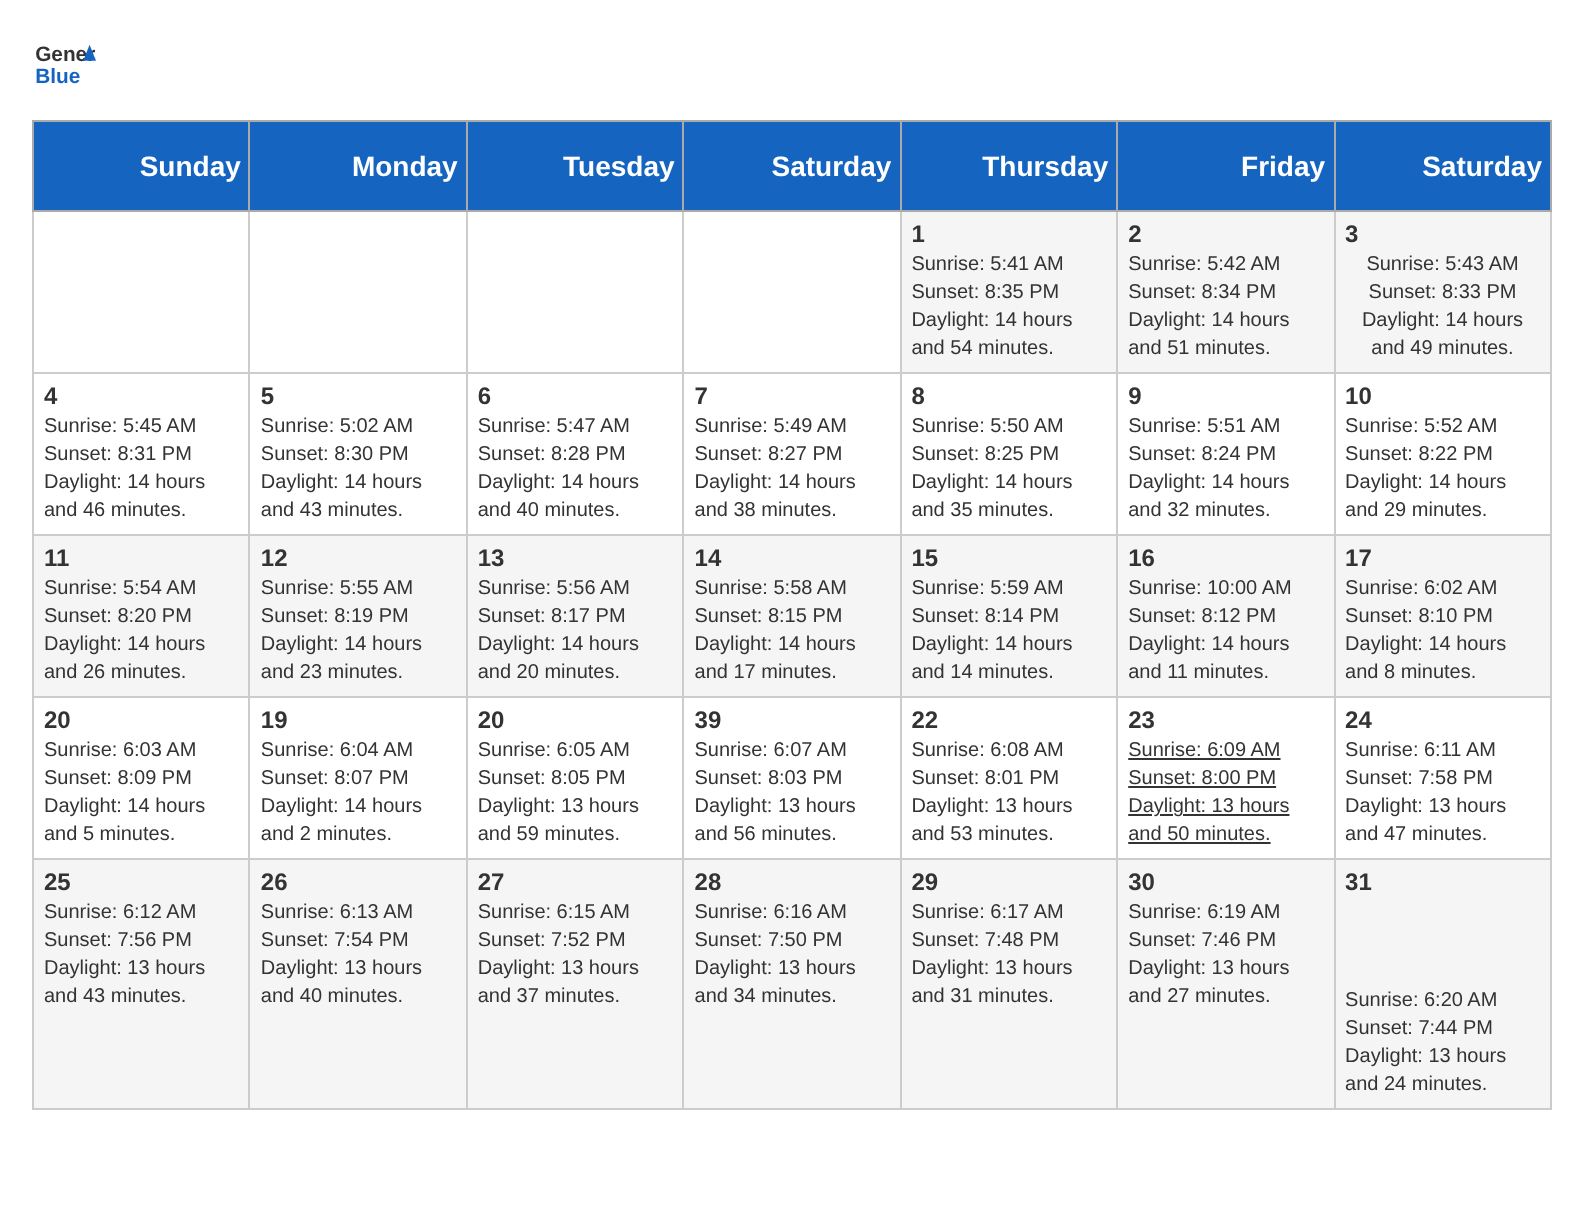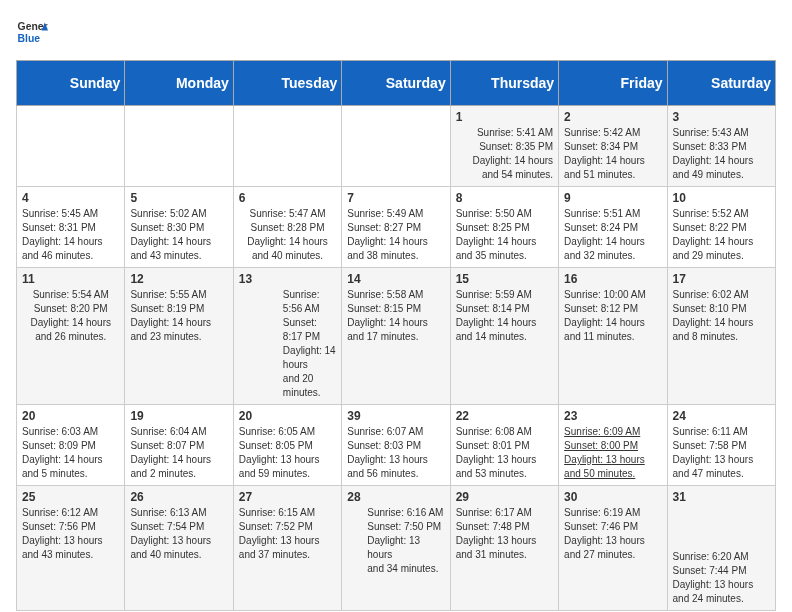--- a/index.html
+++ b/index.html
@@ -113,35 +113,35 @@
       </tr>
   </thead>
   <tbody id="calendar-body">
   <tr>
         <td class="empty-cell"></td>
         <td class="empty-cell"></td>
         <td class="empty-cell"></td>
         <td class="empty-cell"></td>
         <td>
           <span class="day-number">1</span>
-          <div class="cell-info" style="white-space: pre-line; text-align: right;">Sunrise: 5:41 AM
+          <div class="cell-info" style="white-space: pre-line;">Sunrise: 5:41 AM
 Sunset: 8:35 PM
 Daylight: 14 hours
 and 54 minutes.</div>
         </td>
         <td>
           <span class="day-number">2</span>
           <div class="cell-info" style="white-space: pre-line;">Sunrise: 5:42 AM
 Sunset: 8:34 PM
 Daylight: 14 hours
 and 51 minutes.</div>
         </td>
         <td>
           <span class="day-number">3</span>
-          <div class="cell-info" style="white-space: pre-line;">Sunrise: 5:43 AM
+          <div class="cell-info" style="white-space: pre-line; text-align: center;">Sunrise: 5:43 AM
 Sunset: 8:33 PM
 Daylight: 14 hours
 and 49 minutes.</div>
         </td>
       </tr>
       <tr>
         <td>
           <span class="day-number">4</span>
           <div class="cell-info" style="white-space: pre-line;">Sunrise: 5:45 AM
 Sunset: 8:31 PM
@@ -150,21 +150,21 @@
         </td>
         <td>
           <span class="day-number">5</span>
           <div class="cell-info" style="white-space: pre-line;">Sunrise: 5:02 AM
 Sunset: 8:30 PM
 Daylight: 14 hours
 and 43 minutes.</div>
         </td>
         <td>
           <span class="day-number">6</span>
-          <div class="cell-info" style="white-space: pre-line; text-align: center;">Sunrise: 5:47 AM
+          <div class="cell-info" style="white-space: pre-line;">Sunrise: 5:47 AM
 Sunset: 8:28 PM
 Daylight: 14 hours
 and 40 minutes.</div>
         </td>
         <td>
           <span class="day-number">7</span>
           <div class="cell-info" style="white-space: pre-line;">Sunrise: 5:49 AM
 Sunset: 8:27 PM
 Daylight: 14 hours
 and 38 minutes.</div>
@@ -187,35 +187,35 @@
           <span class="day-number">10</span>
           <div class="cell-info" style="white-space: pre-line;">Sunrise: 5:52 AM
 Sunset: 8:22 PM
 Daylight: 14 hours
 and 29 minutes.</div>
         </td>
       </tr>
       <tr>
         <td>
           <span class="day-number">11</span>
-          <div class="cell-info" style="white-space: pre-line; text-align: center;">Sunrise: 5:54 AM
+          <div class="cell-info" style="white-space: pre-line;">Sunrise: 5:54 AM
 Sunset: 8:20 PM
 Daylight: 14 hours
 and 26 minutes.</div>
         </td>
         <td>
           <span class="day-number">12</span>
           <div class="cell-info" style="white-space: pre-line;">Sunrise: 5:55 AM
 Sunset: 8:19 PM
 Daylight: 14 hours
 and 23 minutes.</div>
         </td>
         <td>
           <span class="day-number">13</span>
-          <div class="cell-info" style="white-space: pre-line; margin-left: 44px;">Sunrise: 5:56 AM
+          <div class="cell-info" style="white-space: pre-line;">Sunrise: 5:56 AM
 Sunset: 8:17 PM
 Daylight: 14 hours
 and 20 minutes.</div>
         </td>
         <td>
           <span class="day-number">14</span>
           <div class="cell-info" style="white-space: pre-line;">Sunrise: 5:58 AM
 Sunset: 8:15 PM
 Daylight: 14 hours
 and 17 minutes.</div>
@@ -310,21 +310,21 @@
         </td>
         <td>
           <span class="day-number">27</span>
           <div class="cell-info" style="white-space: pre-line;">Sunrise: 6:15 AM
 Sunset: 7:52 PM
 Daylight: 13 hours
 and 37 minutes.</div>
         </td>
         <td>
           <span class="day-number">28</span>
-          <div class="cell-info" style="white-space: pre-line; margin-left: 20px;">Sunrise: 6:16 AM
+          <div class="cell-info" style="white-space: pre-line;">Sunrise: 6:16 AM
 Sunset: 7:50 PM
 Daylight: 13 hours
 and 34 minutes.</div>
         </td>
         <td>
           <span class="day-number">29</span>
           <div class="cell-info" style="white-space: pre-line;">Sunrise: 6:17 AM
 Sunset: 7:48 PM
 Daylight: 13 hours
 and 31 minutes.</div>

